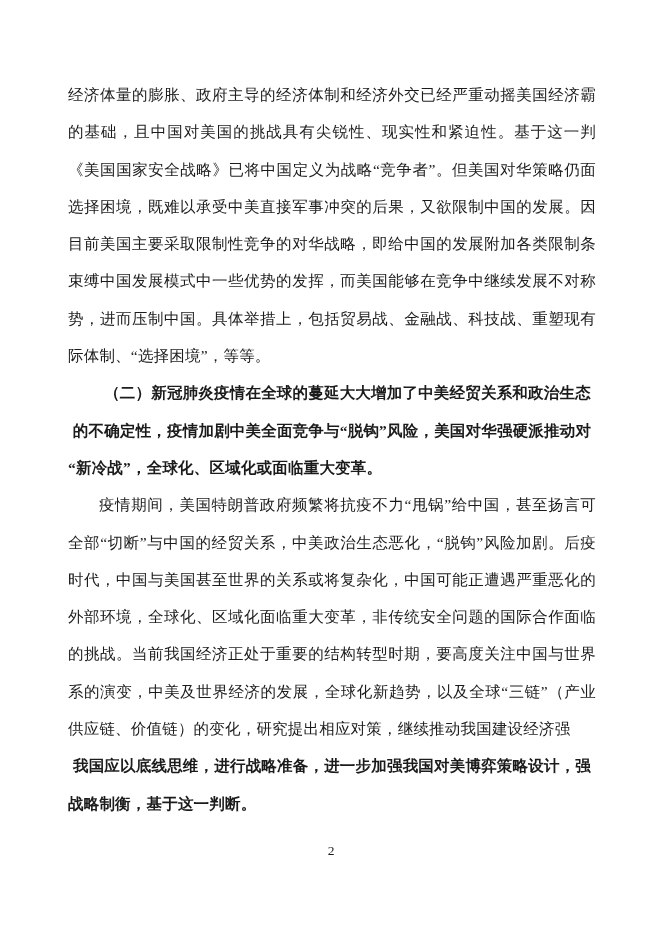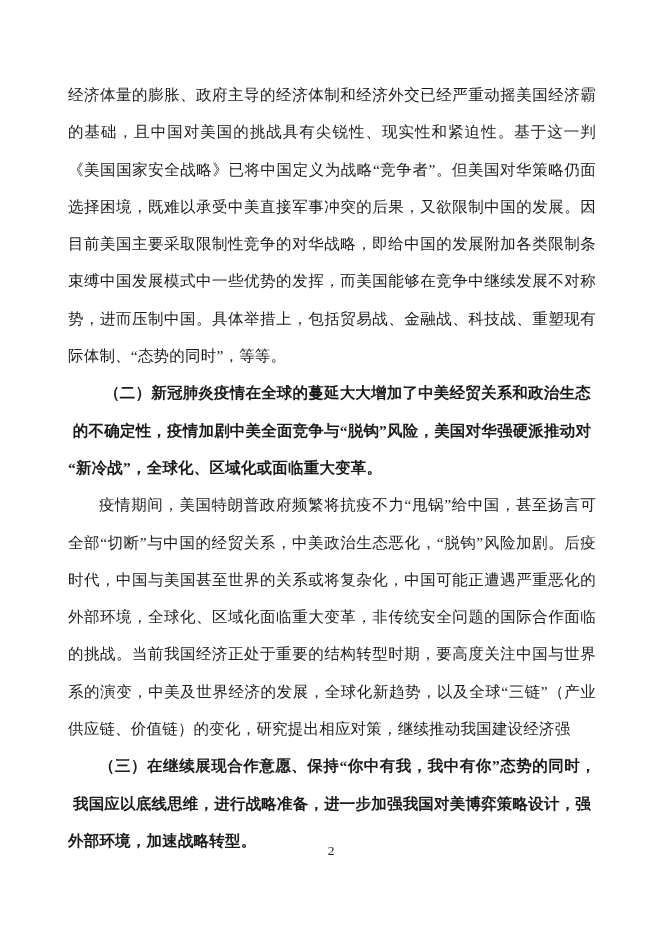--- a/index.html
+++ b/index.html
@@ -61,36 +61,35 @@
 <div class="page">
   <div class="content" id="doc-content">
       <div class="para body">
         <div class="line">经济体量的膨胀、政府主导的经济体制和经济外交已经严重动摇美国经济霸权</div>
         <div class="line">的基础，且中国对美国的挑战具有尖锐性、现实性和紧迫性。基于这一判断，</div>
         <div class="line">《美国国家安全战略》已将中国定义为战略“竞争者”。但美国对华策略仍面临</div>
         <div class="line">选择困境，既难以承受中美直接军事冲突的后果，又欲限制中国的发展。因此，</div>
         <div class="line">目前美国主要采取限制性竞争的对华战略，即给中国的发展附加各类限制条件，</div>
         <div class="line">束缚中国发展模式中一些优势的发挥，而美国能够在竞争中继续发展不对称优</div>
         <div class="line">势，进而压制中国。具体举措上，包括贸易战、金融战、科技战、重塑现有国</div>
-        <div class="line last-line">际体制、“态势的同时”，等等。</div>
+        <div class="line last-line">际体制、“选择困境”，等等。</div>
       </div>
       <div class="para heading">
         <div class="line first-indent">（二）新冠肺炎疫情在全球的蔓延大大增加了中美经贸关系和政治生态上</div>
         <div class="line">的不确定性，疫情加剧中美全面竞争与“脱钩”风险，美国对华强硬派推动对华</div>
         <div class="line last-line">“新冷战”，全球化、区域化或面临重大变革。</div>
       </div>
       <div class="para body">
         <div class="line first-indent">疫情期间，美国特朗普政府频繁将抗疫不力“甩锅”给中国，甚至扬言可以</div>
         <div class="line">全部“切断”与中国的经贸关系，中美政治生态恶化，“脱钩”风险加剧。后疫情</div>
         <div class="line">时代，中国与美国甚至世界的关系或将复杂化，中国可能正遭遇严重恶化的内</div>
         <div class="line">外部环境，全球化、区域化面临重大变革，非传统安全问题的国际合作面临新</div>
         <div class="line">的挑战。当前我国经济正处于重要的结构转型时期，要高度关注中国与世界关</div>
         <div class="line">系的演变，中美及世界经济的发展，全球化新趋势，以及全球“三链”（产业链、</div>
         <div class="line last-line">供应链、价值链）的变化，研究提出相应对策，继续推动我国建设经济强国。</div>
       </div>
       <div class="para heading">
-        <div class="line first-indent">（三）在继续展现合作意愿、保持“你中有我，我中有你”态势的同时，</div>
         <div class="line">我国应以底线思维，进行战略准备，进一步加强我国对美博弈策略设计，强化</div>
-        <div class="line last-line">外部环境，加速战略转型。</div>
+        <div class="line last-line">战略制衡，基于这一判断。</div>
       </div>
     </div>
   <div class="page-number">2</div>
 </div>
 
 </body></html>

